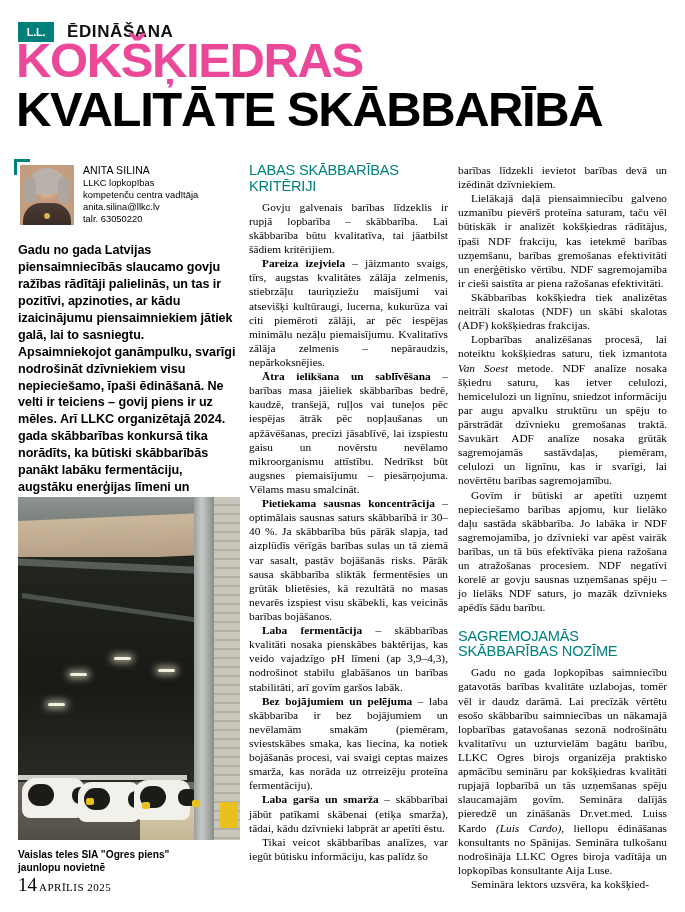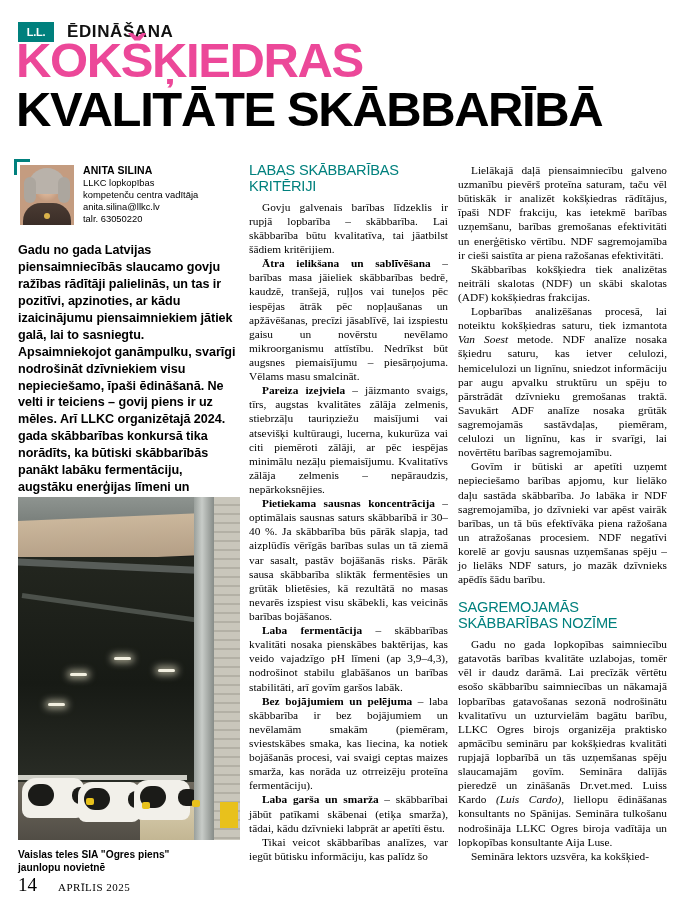--- a/index.html
+++ b/index.html
@@ -94,21 +94,21 @@
     background: linear-gradient(#4a3b33, #3a2d27);
     border-radius: 18px 18px 0 0;
   }
   .author-photo .brooch {
     position: absolute; left: 50%; bottom: 6px; margin-left: -3px;
     width: 6px; height: 6px; background: #d9b24a; border-radius: 50%;
   }
 
   .byline-text { padding-top: 1px; }
   .author-name {
-    font-size: 10.5px; font-weight: bold; color: #000;
+    font-size: 10.5px; font-weight: normal; color: #000;
     letter-spacing: 0.1px; margin-bottom: 1px;
   }
   .author-line { font-size: 9.4px; color: #000; line-height: 1.27; }
 
   .intro {
     margin-top: 17px;
     font-size: 12.6px;
     font-weight: bold;
     line-height: 1.345;
     color: #000;
@@ -199,21 +199,21 @@
     width: 222px;
     font-size: 10.2px;
     font-weight: bold;
     line-height: 1.32;
     color: #000;
   }
 
   .folio {
     position: absolute;
     left: 18px; bottom: 16px;
-    display: flex; align-items: baseline; gap: 21px;
+    display: flex; align-items: baseline; gap: 2px;
     color: #000;
   }
   .folio-num { font-size: 19px; font-family: "Liberation Serif", serif; }
   .folio-date { font-size: 11px; letter-spacing: 0.5px; font-family: "Liberation Serif", serif; }
 
   
   .col-mid {
     position: absolute;
     left: 249px; top: 163px;
     width: 199px;
@@ -323,32 +323,33 @@
     <span class="folio-date">APRĪLIS 2025</span>
   </div>
 
   <div class="col-mid">
     <div class="sec-head">
       <span>LABAS SKĀBBARĪBAS</span><br>
       <span>KRITĒRIJI</span>
     </div>
     <div class="body-text" id="mid-body">
         <p>Govju galvenais barības līdzeklis ir rupjā lopbarība – skābbarība. Lai skābbarība būtu kvalitatīva, tai jāatbilst šādiem kritērijiem.</p>
+        <p><b>Pareiza izejviela</b> – jāizmanto svaigs, tīrs, augstas kvalitātes zālāja zelmenis, stiebrzāļu tauriņziežu maisījumi vai atsevišķi kultūraugi, lucerna, kukurūza vai citi piemēroti zālāji, ar pēc iespējas minimālu nezāļu piemaisījumu. Kvalitatīvs zālāja zelmenis – nepāraudzis, nepārkoksnējies.</p>
         <p><b>Ātra ielikšana un sablīvēšana</b> – barības masa jāieliek skābbarības bedrē, kaudzē, tranšejā, ruļļos vai tuneļos pēc iespējas ātrāk pēc nopļaušanas un apžāvēšanas, precīzi jāsablīvē, lai izspiestu gaisu un novērstu nevēlamo mikroorganismu attīstību. Nedrīkst būt augsnes piemaisījumu – piesārņojuma. Vēlams masu smalcināt.</p>
-        <p><b>Pareiza izejviela</b> – jāizmanto svaigs, tīrs, augstas kvalitātes zālāja zelmenis, stiebrzāļu tauriņziežu maisījumi vai atsevišķi kultūraugi, lucerna, kukurūza vai citi piemēroti zālāji, ar pēc iespējas minimālu nezāļu piemaisījumu. Kvalitatīvs zālāja zelmenis – nepāraudzis, nepārkoksnējies.</p>
         <p><b>Pietiekama sausnas koncentrācija</b> – optimālais sausnas saturs skābbarībā ir 30–40 %. Ja skābbarība būs pārāk slapja, tad aizplūdīs vērīgās barības sulas un tā ziemā var sasalt, pastāv bojāšanās risks. Pārāk sausa skābbarība sliktāk fermentēsies un grūtāk blietēsies, kā rezultātā no masas nevarēs izspiest visu skābekli, kas veicinās barības bojāšanos.</p>
         <p><b>Laba fermentācija</b> – skābbarības kvalitāti nosaka pienskābes baktērijas, kas veido vajadzīgo pH līmeni (ap 3,9–4,3), nodrošinot stabilu glabāšanos un barības stabilitāti, arī govīm garšos labāk.</p>
         <p><b>Bez bojājumiem un pelējuma</b> – laba skābbarība ir bez bojājumiem un nevēlamām smakām (piemēram, sviestskābes smaka, kas liecina, ka notiek bojāšanās procesi, vai svaigi ceptas maizes smarža, kas norāda uz otrreizēju proteīna fermentāciju).</p>
         <p><b>Laba garša un smarža</b> – skābbarībai jābūt patīkami skābenai (etiķa smarža), tādai, kādu dzīvnieki labprāt ar apetīti ēstu.</p>
         <p>Tikai veicot skābbarības analīzes, var iegūt būtisku informāciju, kas palīdz šo</p>
       </div>
   </div>
 
   <div class="col-right">
     <div class="body-text" id="right-top">
+        <p class="noind">barības līdzekli ievietot barības devā un izēdināt dzīvniekiem.</p>
         <p>Lielākajā daļā piensaimniecību galveno uzmanību pievērš proteīna saturam, taču vēl būtiskāk ir analizēt kokšķiedras rādītājus, īpaši NDF frakciju, kas ietekmē barības uzņemšanu, barības gremošanas efektivitāti un enerģētisko vērtību. NDF sagremojamība ir cieši saistīta ar piena ražošanas efektivitāti.</p>
         <p>Skābbarības kokšķiedra tiek analizētas neitrāli skalotas (NDF) un skābi skalotas (ADF) kokšķiedras frakcijas.</p>
         <p>Lopbarības analizēšanas procesā, lai noteiktu kokšķiedras saturu, tiek izmantota <i>Van Soest</i> metode. NDF analīze nosaka šķiedru saturu, kas ietver celulozi, hemicelulozi un lignīnu, sniedzot informāciju par augu apvalku struktūru un spēju to pārstrādāt dzīvnieku gremošanas traktā. Savukārt ADF analīze nosaka grūtāk sagremojamās sastāvdaļas, piemēram, celulozi un lignīnu, kas ir svarīgi, lai novērtētu barības sagremojamību.</p>
         <p>Govīm ir būtiski ar apetīti uzņemt nepieciešamo barības apjomu, kur lielāko daļu sastāda skābbarība. Jo labāka ir NDF sagremojamība, jo dzīvnieki var apēst vairāk barības, un tā būs efektīvāka piena ražošana un atražošanas procesiem. NDF negatīvi korelē ar govju sausnas uzņemšanas spēju – jo lielāks NDF saturs, jo mazāk dzīvnieks apēdīs šādu barību.</p>
       </div>
     <div class="sec-head">
       <span>SAGREMOJAMĀS</span><br>
       <span>SKĀBBARĪBAS NOZĪME</span>
     </div>
     <div class="body-text" id="right-bottom">

